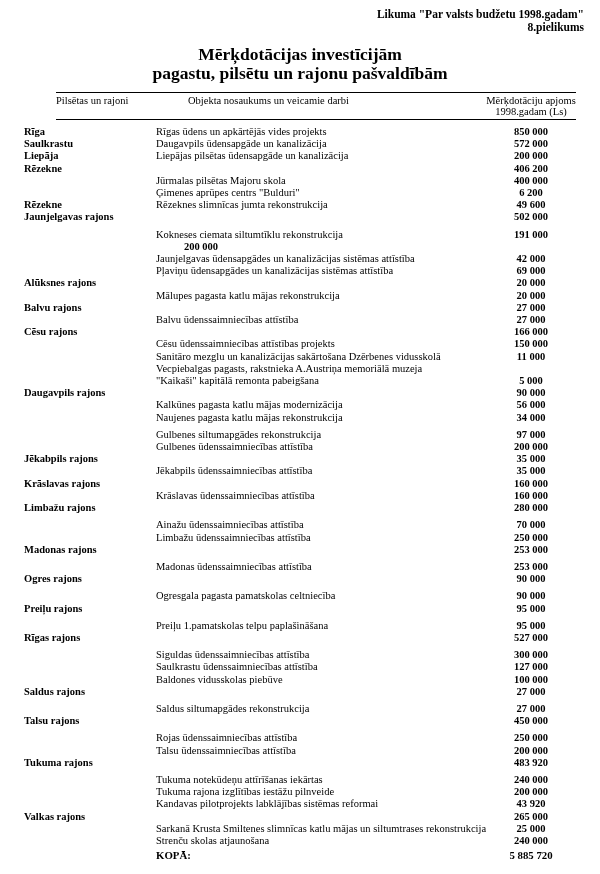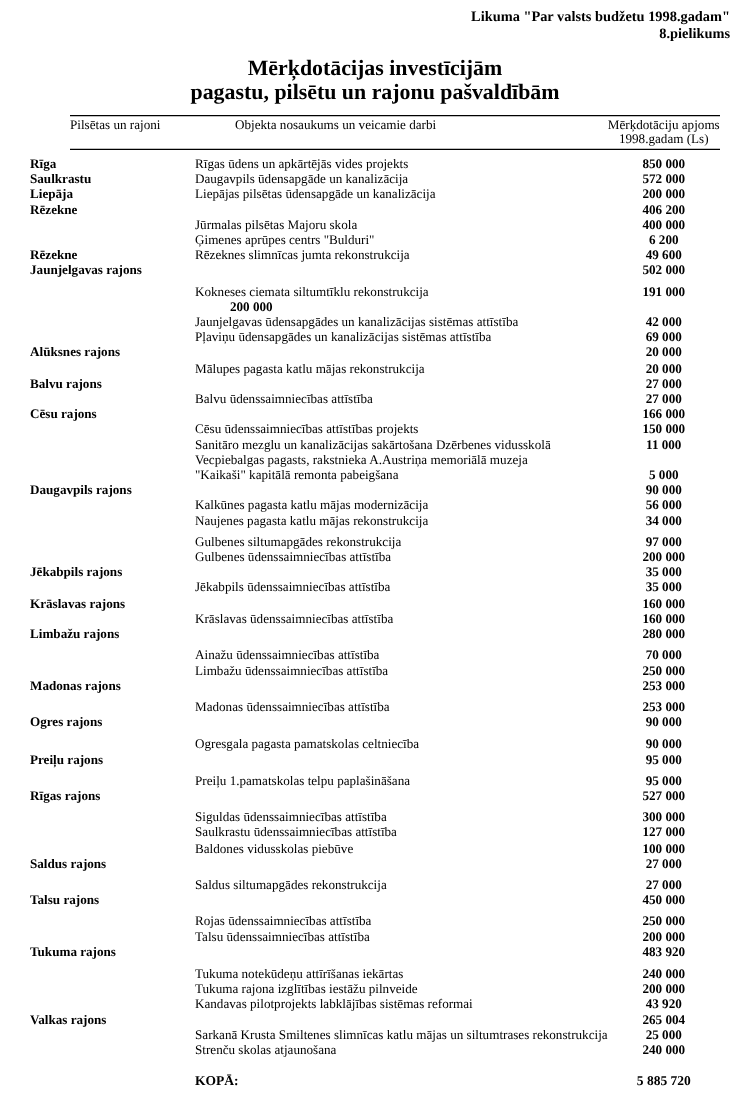--- a/index.html
+++ b/index.html
@@ -52,21 +52,21 @@
   .region { font-weight:bold; }
   .amount { font-weight:bold; }
   .c2 > div { white-space:nowrap; }
 
   .total {
     display:flex;
     align-items:flex-end;
     font-size:10.8px;
     line-height:13px;
     font-weight:bold;
-    margin-top:12px;
+    margin-top:2px;
   }
 </style>
 </head>
 <body>
 
 <div class="page">
 
   <div class="ref">
     <div>Likuma "Par valsts budžetu 1998.gadam"</div>
     <div>8.pielikums</div>
@@ -440,21 +440,21 @@
         <div class="c2">
           <div>Kandavas pilotprojekts labklājības sistēmas reformai</div>
         </div>
         <div class="c3 amount">43 920</div>
       </div>
       <div class="row">
         <div class="c1 region">Valkas rajons</div>
         <div class="c2">
           <div></div>
         </div>
-        <div class="c3 amount">265 004</div>
+        <div class="c3 amount">265 000</div>
       </div>
       <div class="row">
         <div class="c1 region"></div>
         <div class="c2">
           <div>Sarkanā Krusta Smiltenes slimnīcas katlu mājas un siltumtrases rekonstrukcija</div>
         </div>
         <div class="c3 amount">25 000</div>
       </div>
       <div class="row">
         <div class="c1 region"></div>

